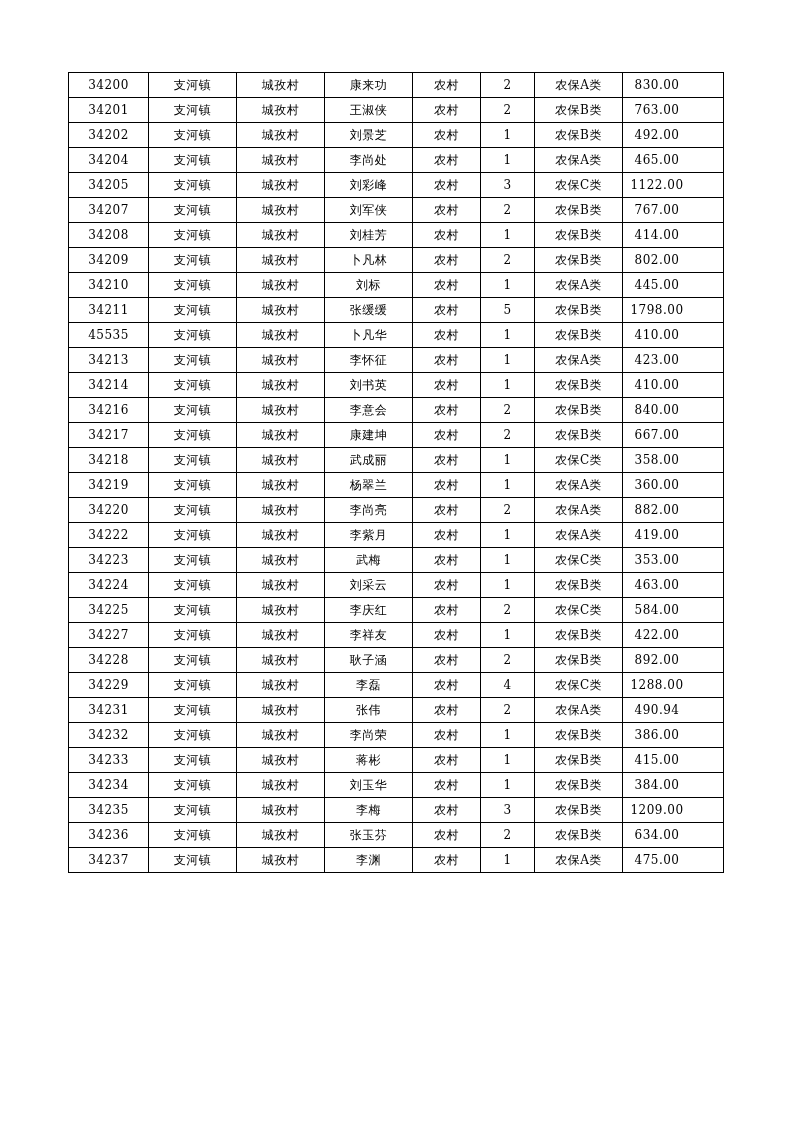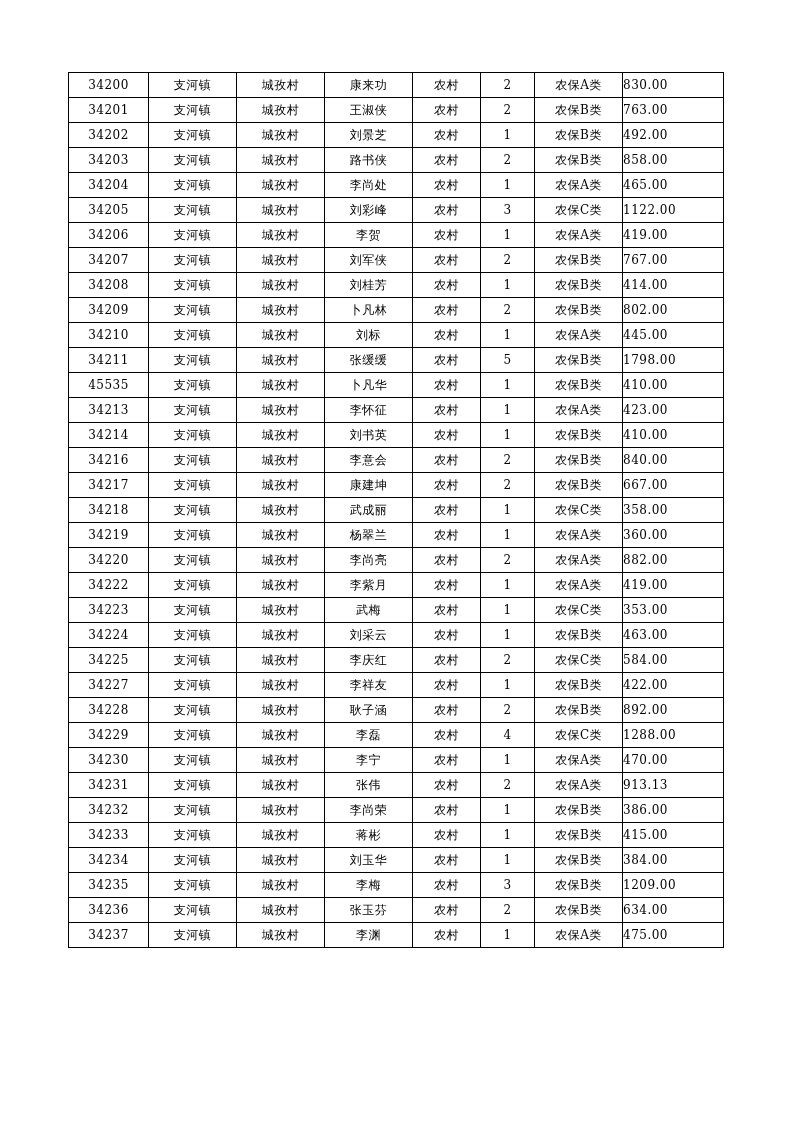--- a/index.html
+++ b/index.html
@@ -36,21 +36,21 @@
     border: 1px solid #000000;
     height: 24px;
     padding: 0;
     text-align: center;
     vertical-align: middle;
     white-space: nowrap;
     overflow: hidden;
     letter-spacing: 0.5px;
   }
   table.records td.amount {
-    text-align: left;
+    text-align: center;
     padding-right: 32px;
   }
   col.c-id     { width: 80px; }
   col.c-town   { width: 88px; }
   col.c-vill   { width: 88px; }
   col.c-name   { width: 88px; }
   col.c-rural  { width: 68px; }
   col.c-count  { width: 54px; }
   col.c-class  { width: 88px; }
   col.c-amount { width: 101px; }
@@ -95,200 +95,180 @@
           <td>34202</td>
           <td>支河镇</td>
           <td>城孜村</td>
           <td>刘景芝</td>
           <td>农村</td>
           <td>1</td>
           <td>农保B类</td>
           <td class="amount">492.00</td>
         </tr>
         <tr>
-          <td>34203</td>
-          <td>支河镇</td>
-          <td>城孜村</td>
-          <td>路书侠</td>
-          <td>农村</td>
-          <td>2</td>
-          <td>农保B类</td>
-          <td class="amount">858.00</td>
-        </tr>
-        <tr>
           <td>34204</td>
           <td>支河镇</td>
           <td>城孜村</td>
           <td>李尚处</td>
           <td>农村</td>
           <td>1</td>
           <td>农保A类</td>
           <td class="amount">465.00</td>
         </tr>
         <tr>
           <td>34205</td>
           <td>支河镇</td>
           <td>城孜村</td>
           <td>刘彩峰</td>
           <td>农村</td>
           <td>3</td>
           <td>农保C类</td>
           <td class="amount">1122.00</td>
         </tr>
         <tr>
-          <td>34206</td>
-          <td>支河镇</td>
-          <td>城孜村</td>
-          <td>李贺</td>
+          <td>34207</td>
+          <td>支河镇</td>
+          <td>城孜村</td>
+          <td>刘军侠</td>
+          <td>农村</td>
+          <td>2</td>
+          <td>农保B类</td>
+          <td class="amount">767.00</td>
+        </tr>
+        <tr>
+          <td>34208</td>
+          <td>支河镇</td>
+          <td>城孜村</td>
+          <td>刘桂芳</td>
+          <td>农村</td>
+          <td>1</td>
+          <td>农保B类</td>
+          <td class="amount">414.00</td>
+        </tr>
+        <tr>
+          <td>34209</td>
+          <td>支河镇</td>
+          <td>城孜村</td>
+          <td>卜凡林</td>
+          <td>农村</td>
+          <td>2</td>
+          <td>农保B类</td>
+          <td class="amount">802.00</td>
+        </tr>
+        <tr>
+          <td>34210</td>
+          <td>支河镇</td>
+          <td>城孜村</td>
+          <td>刘标</td>
+          <td>农村</td>
+          <td>1</td>
+          <td>农保A类</td>
+          <td class="amount">445.00</td>
+        </tr>
+        <tr>
+          <td>34211</td>
+          <td>支河镇</td>
+          <td>城孜村</td>
+          <td>张缓缓</td>
+          <td>农村</td>
+          <td>5</td>
+          <td>农保B类</td>
+          <td class="amount">1798.00</td>
+        </tr>
+        <tr>
+          <td>45535</td>
+          <td>支河镇</td>
+          <td>城孜村</td>
+          <td>卜凡华</td>
+          <td>农村</td>
+          <td>1</td>
+          <td>农保B类</td>
+          <td class="amount">410.00</td>
+        </tr>
+        <tr>
+          <td>34213</td>
+          <td>支河镇</td>
+          <td>城孜村</td>
+          <td>李怀征</td>
+          <td>农村</td>
+          <td>1</td>
+          <td>农保A类</td>
+          <td class="amount">423.00</td>
+        </tr>
+        <tr>
+          <td>34214</td>
+          <td>支河镇</td>
+          <td>城孜村</td>
+          <td>刘书英</td>
+          <td>农村</td>
+          <td>1</td>
+          <td>农保B类</td>
+          <td class="amount">410.00</td>
+        </tr>
+        <tr>
+          <td>34216</td>
+          <td>支河镇</td>
+          <td>城孜村</td>
+          <td>李意会</td>
+          <td>农村</td>
+          <td>2</td>
+          <td>农保B类</td>
+          <td class="amount">840.00</td>
+        </tr>
+        <tr>
+          <td>34217</td>
+          <td>支河镇</td>
+          <td>城孜村</td>
+          <td>康建坤</td>
+          <td>农村</td>
+          <td>2</td>
+          <td>农保B类</td>
+          <td class="amount">667.00</td>
+        </tr>
+        <tr>
+          <td>34218</td>
+          <td>支河镇</td>
+          <td>城孜村</td>
+          <td>武成丽</td>
+          <td>农村</td>
+          <td>1</td>
+          <td>农保C类</td>
+          <td class="amount">358.00</td>
+        </tr>
+        <tr>
+          <td>34219</td>
+          <td>支河镇</td>
+          <td>城孜村</td>
+          <td>杨翠兰</td>
+          <td>农村</td>
+          <td>1</td>
+          <td>农保A类</td>
+          <td class="amount">360.00</td>
+        </tr>
+        <tr>
+          <td>34220</td>
+          <td>支河镇</td>
+          <td>城孜村</td>
+          <td>李尚亮</td>
+          <td>农村</td>
+          <td>2</td>
+          <td>农保A类</td>
+          <td class="amount">882.00</td>
+        </tr>
+        <tr>
+          <td>34222</td>
+          <td>支河镇</td>
+          <td>城孜村</td>
+          <td>李紫月</td>
           <td>农村</td>
           <td>1</td>
           <td>农保A类</td>
           <td class="amount">419.00</td>
         </tr>
         <tr>
-          <td>34207</td>
-          <td>支河镇</td>
-          <td>城孜村</td>
-          <td>刘军侠</td>
-          <td>农村</td>
-          <td>2</td>
-          <td>农保B类</td>
-          <td class="amount">767.00</td>
-        </tr>
-        <tr>
-          <td>34208</td>
-          <td>支河镇</td>
-          <td>城孜村</td>
-          <td>刘桂芳</td>
-          <td>农村</td>
-          <td>1</td>
-          <td>农保B类</td>
-          <td class="amount">414.00</td>
-        </tr>
-        <tr>
-          <td>34209</td>
-          <td>支河镇</td>
-          <td>城孜村</td>
-          <td>卜凡林</td>
-          <td>农村</td>
-          <td>2</td>
-          <td>农保B类</td>
-          <td class="amount">802.00</td>
-        </tr>
-        <tr>
-          <td>34210</td>
-          <td>支河镇</td>
-          <td>城孜村</td>
-          <td>刘标</td>
-          <td>农村</td>
-          <td>1</td>
-          <td>农保A类</td>
-          <td class="amount">445.00</td>
-        </tr>
-        <tr>
-          <td>34211</td>
-          <td>支河镇</td>
-          <td>城孜村</td>
-          <td>张缓缓</td>
-          <td>农村</td>
-          <td>5</td>
-          <td>农保B类</td>
-          <td class="amount">1798.00</td>
-        </tr>
-        <tr>
-          <td>45535</td>
-          <td>支河镇</td>
-          <td>城孜村</td>
-          <td>卜凡华</td>
-          <td>农村</td>
-          <td>1</td>
-          <td>农保B类</td>
-          <td class="amount">410.00</td>
-        </tr>
-        <tr>
-          <td>34213</td>
-          <td>支河镇</td>
-          <td>城孜村</td>
-          <td>李怀征</td>
-          <td>农村</td>
-          <td>1</td>
-          <td>农保A类</td>
-          <td class="amount">423.00</td>
-        </tr>
-        <tr>
-          <td>34214</td>
-          <td>支河镇</td>
-          <td>城孜村</td>
-          <td>刘书英</td>
-          <td>农村</td>
-          <td>1</td>
-          <td>农保B类</td>
-          <td class="amount">410.00</td>
-        </tr>
-        <tr>
-          <td>34216</td>
-          <td>支河镇</td>
-          <td>城孜村</td>
-          <td>李意会</td>
-          <td>农村</td>
-          <td>2</td>
-          <td>农保B类</td>
-          <td class="amount">840.00</td>
-        </tr>
-        <tr>
-          <td>34217</td>
-          <td>支河镇</td>
-          <td>城孜村</td>
-          <td>康建坤</td>
-          <td>农村</td>
-          <td>2</td>
-          <td>农保B类</td>
-          <td class="amount">667.00</td>
-        </tr>
-        <tr>
-          <td>34218</td>
-          <td>支河镇</td>
-          <td>城孜村</td>
-          <td>武成丽</td>
-          <td>农村</td>
-          <td>1</td>
-          <td>农保C类</td>
-          <td class="amount">358.00</td>
-        </tr>
-        <tr>
-          <td>34219</td>
-          <td>支河镇</td>
-          <td>城孜村</td>
-          <td>杨翠兰</td>
-          <td>农村</td>
-          <td>1</td>
-          <td>农保A类</td>
-          <td class="amount">360.00</td>
-        </tr>
-        <tr>
-          <td>34220</td>
-          <td>支河镇</td>
-          <td>城孜村</td>
-          <td>李尚亮</td>
-          <td>农村</td>
-          <td>2</td>
-          <td>农保A类</td>
-          <td class="amount">882.00</td>
-        </tr>
-        <tr>
-          <td>34222</td>
-          <td>支河镇</td>
-          <td>城孜村</td>
-          <td>李紫月</td>
-          <td>农村</td>
-          <td>1</td>
-          <td>农保A类</td>
-          <td class="amount">419.00</td>
-        </tr>
-        <tr>
           <td>34223</td>
           <td>支河镇</td>
           <td>城孜村</td>
           <td>武梅</td>
           <td>农村</td>
           <td>1</td>
           <td>农保C类</td>
           <td class="amount">353.00</td>
         </tr>
         <tr>
@@ -335,38 +315,28 @@
           <td>34229</td>
           <td>支河镇</td>
           <td>城孜村</td>
           <td>李磊</td>
           <td>农村</td>
           <td>4</td>
           <td>农保C类</td>
           <td class="amount">1288.00</td>
         </tr>
         <tr>
-          <td>34230</td>
-          <td>支河镇</td>
-          <td>城孜村</td>
-          <td>李宁</td>
-          <td>农村</td>
-          <td>1</td>
-          <td>农保A类</td>
-          <td class="amount">470.00</td>
-        </tr>
-        <tr>
           <td>34231</td>
           <td>支河镇</td>
           <td>城孜村</td>
           <td>张伟</td>
           <td>农村</td>
           <td>2</td>
           <td>农保A类</td>
-          <td class="amount">913.13</td>
+          <td class="amount">490.94</td>
         </tr>
         <tr>
           <td>34232</td>
           <td>支河镇</td>
           <td>城孜村</td>
           <td>李尚荣</td>
           <td>农村</td>
           <td>1</td>
           <td>农保B类</td>
           <td class="amount">386.00</td>

